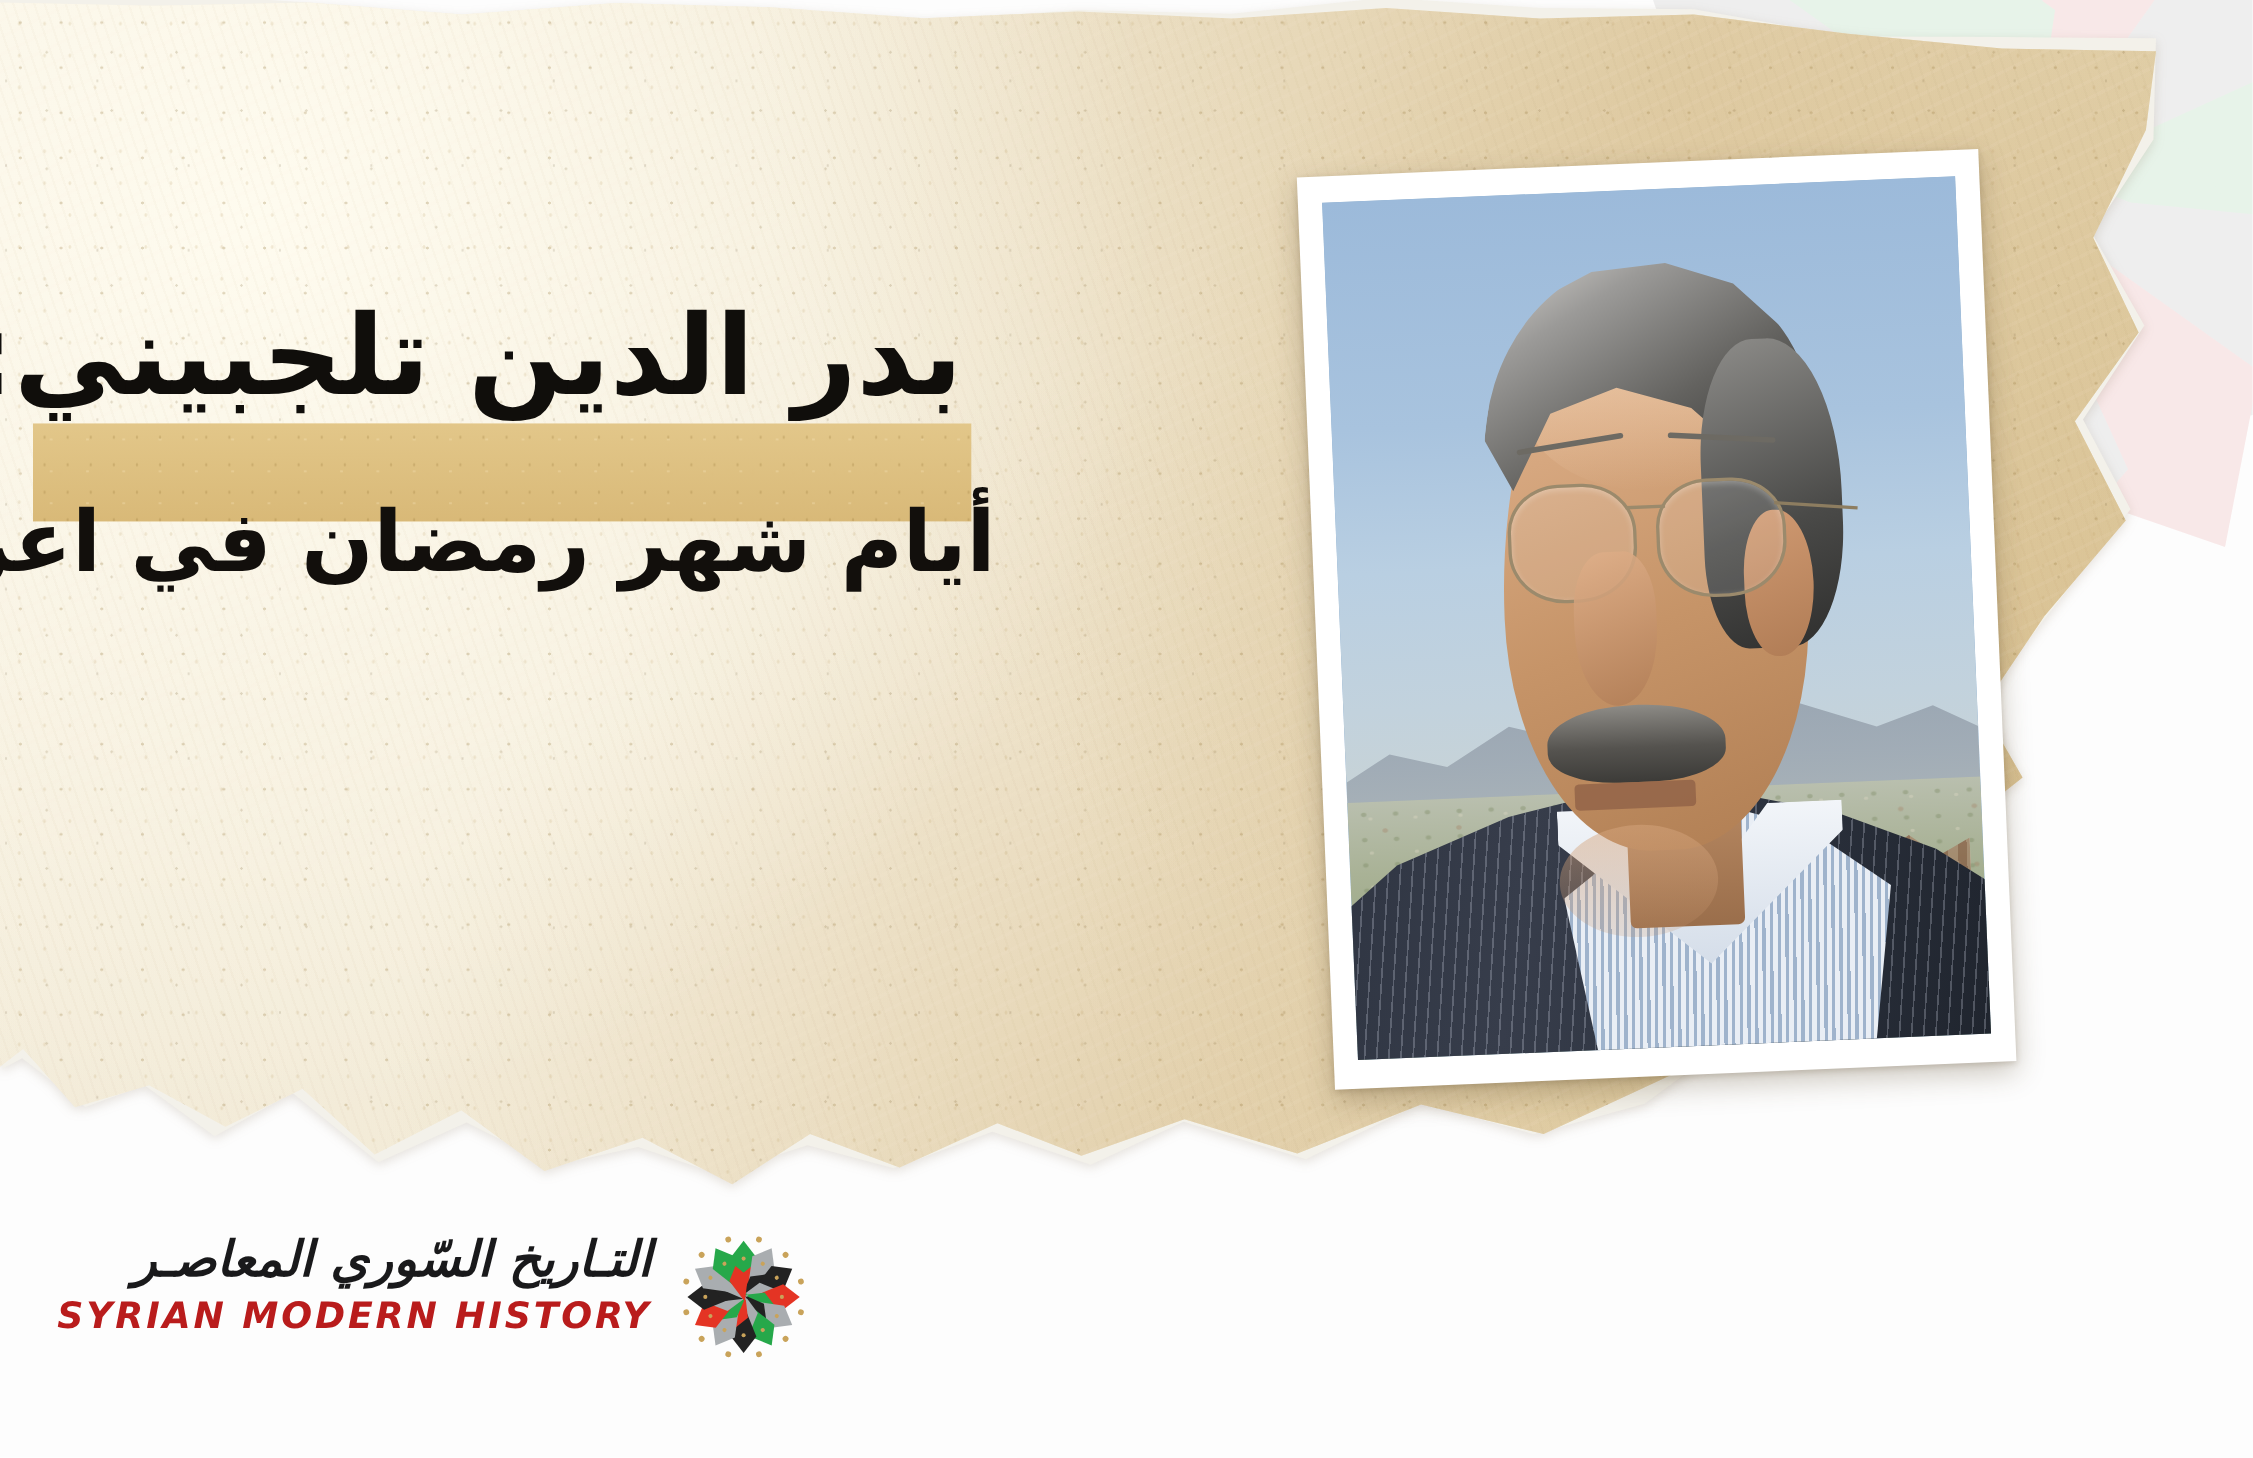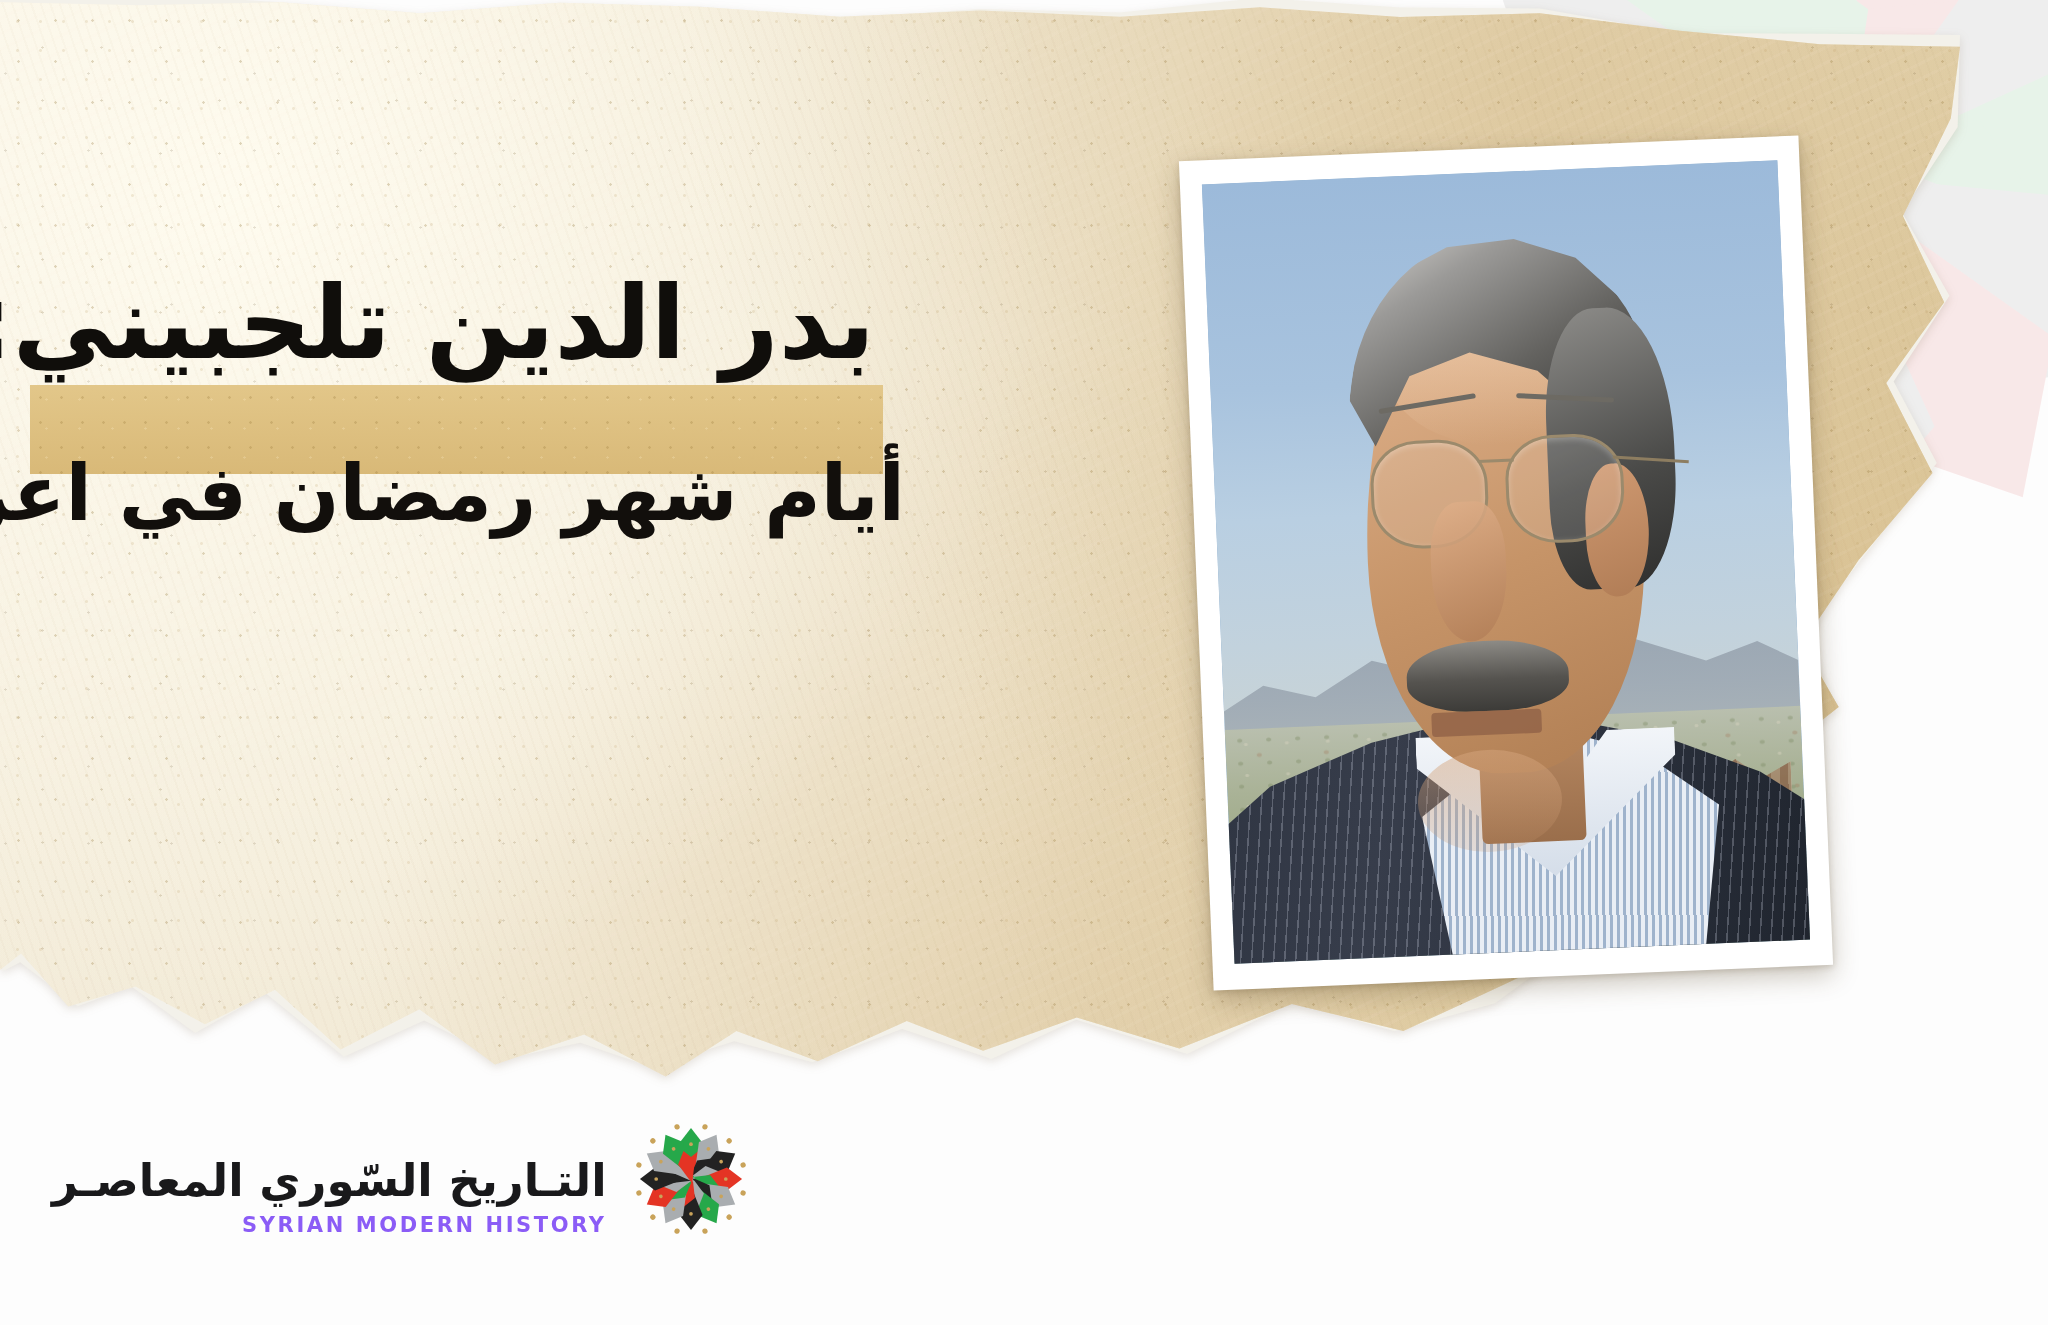--- a/index.html
+++ b/index.html
@@ -223,33 +223,33 @@
   .chin{position:absolute;left:33%;width:25%;top:74%;height:13%;
     background:linear-gradient(180deg,rgba(214,166,126,.5),rgba(190,140,100,.2));
     border-radius:50%;}
 
   
 
   
   .brand{
     position:absolute;left:52px;bottom:88px;
     z-index:9;
-    display:flex;align-items:flex-end;gap:26px;
+    display:flex;align-items:flex-start;gap:26px;font-style:italic;
   }
   .brand-text{display:flex;flex-direction:column;align-items:flex-end;}
   .brand-ar{
     direction:rtl;
     font-family:"DejaVu Sans","Liberation Sans",sans-serif;
     font-weight:700;font-size:45px;line-height:1.05;
     color:#19191b;letter-spacing:0;white-space:nowrap;
   }
   .brand-en{
     font-family:"DejaVu Sans","Liberation Sans",sans-serif;
-    font-weight:700;font-size:21px;line-height:1.15;
-    letter-spacing:2.6px;color:#8b5cf6;margin-top:9px;white-space:nowrap;
+    font-weight:700;font-size:33px;line-height:1.15;
+    letter-spacing:2.6px;color:#b91c1c;margin-top:9px;white-space:nowrap;
   }
   .brand-mark{width:116px;height:116px;flex:0 0 auto;}
 </style>
 </head>
 <body>
 
 <div id="poster">
 
   <svg class="watermark" viewBox="0 0 200 200" aria-hidden="true">
     <g id="wmg" transform="translate(100,100)">

